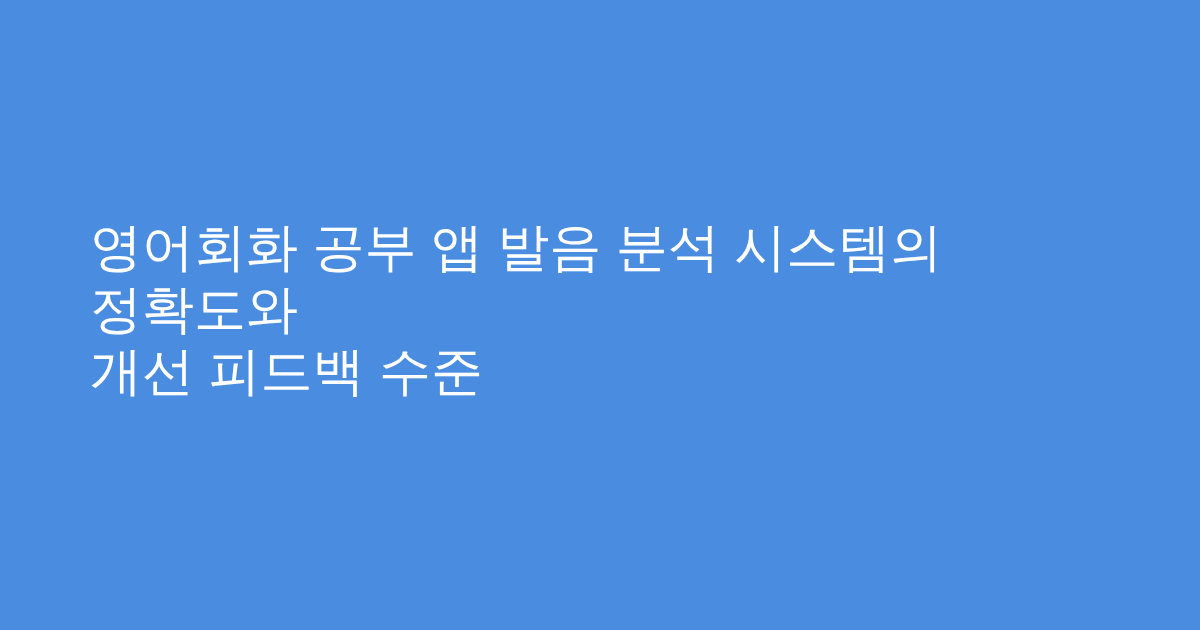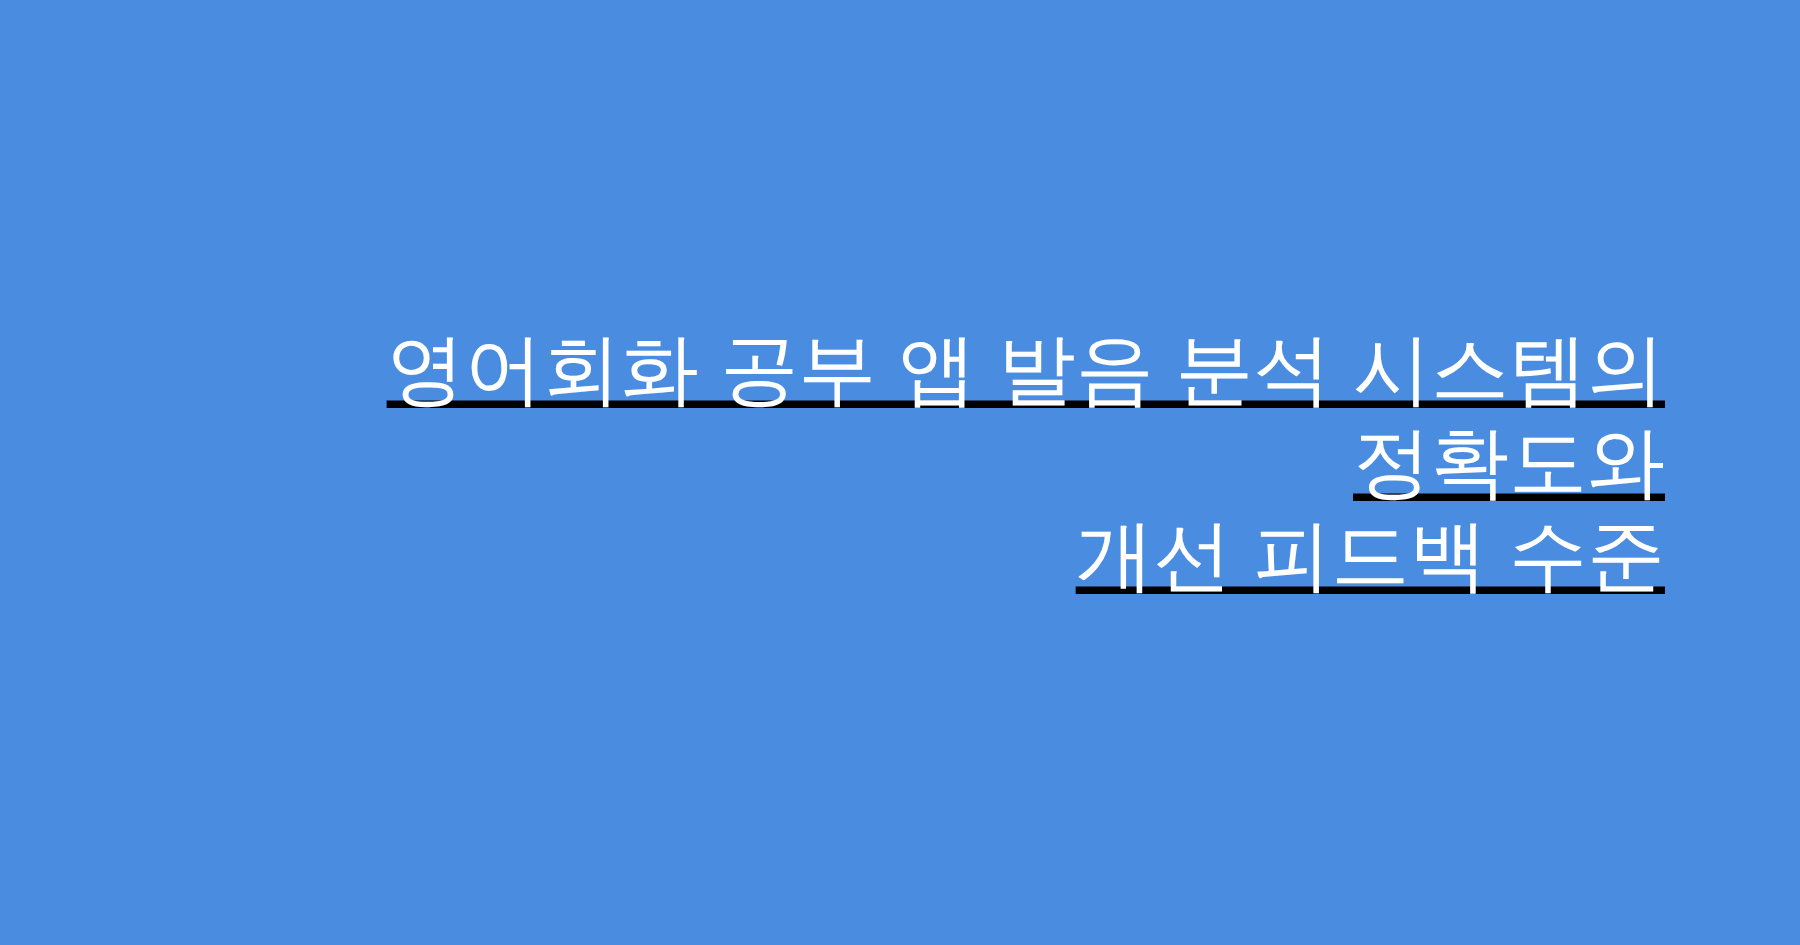--- a/index.html
+++ b/index.html
@@ -26,22 +26,21 @@
     align-items: center;
     justify-content: center;
   }
 
   
   .title-block {
     width: 1100px;
     margin-top: -12px;
     padding: 0 40px;
     box-sizing: border-box;
-    text-align: right;
-    text-decoration: underline;
+    text-align: left;
   }
 
   .title {
     margin: 0;
     color: #ffffff;
     font-family: "Liberation Sans", "DejaVu Sans", sans-serif;
     font-size: 52px;
     font-weight: 400;
     line-height: 62px;
     letter-spacing: 0px;

